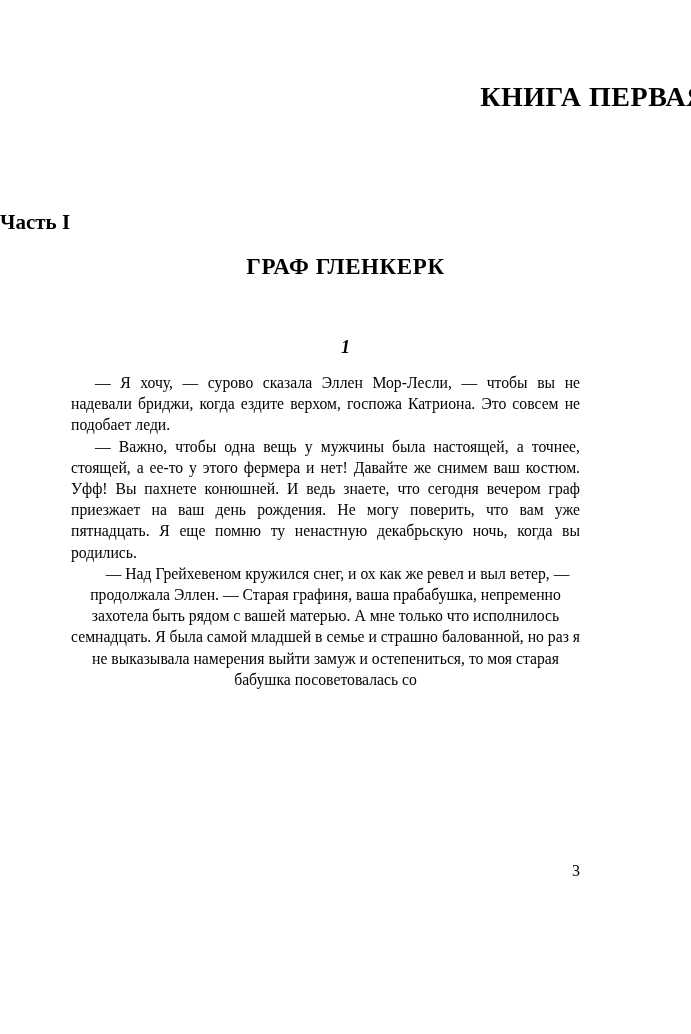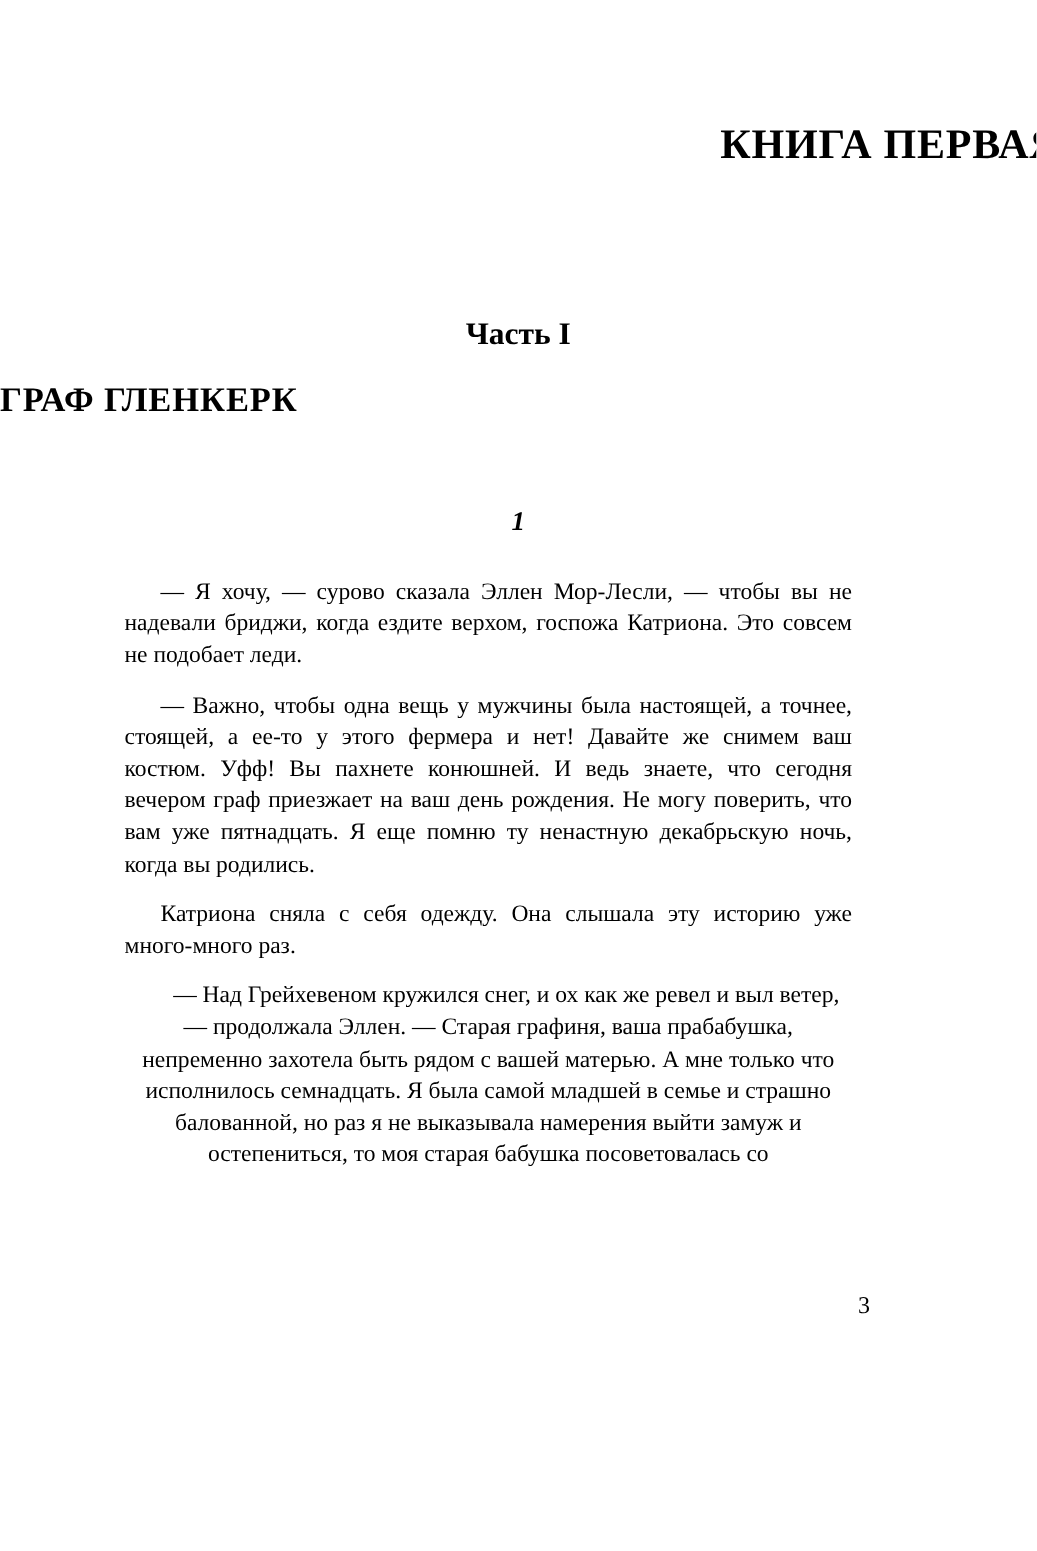--- a/index.html
+++ b/index.html
@@ -27,30 +27,30 @@
     font-size: 28px;
     font-weight: bold;
     letter-spacing: 0.5px;
     line-height: 34px;
   }
   .part-title {
     position: absolute;
     top: 209px;
     left: 0;
     width: 691px;
-    text-align: center;
     font-size: 21px;
     font-weight: bold;
     line-height: 26px;
   }
   .part-subtitle {
     position: absolute;
     top: 253px;
     left: 0;
     width: 691px;
+    text-align: center;
     font-size: 23px;
     font-weight: bold;
     letter-spacing: 0.6px;
     line-height: 28px;
   }
   .chapter-number {
     position: absolute;
     top: 336px;
     left: 0;
     width: 691px;
@@ -66,21 +66,21 @@
     position: absolute;
     top: 372px;
     left: 71px;
     width: 509px;
     font-size: 15.7px;
     line-height: 21.2px;
     text-align: justify;
     text-justify: inter-word;
   }
   .textblock p {
-    margin: 12px;
+    margin: 0;
     text-indent: 24px;
     text-align: justify;
   }
   .textblock p.last-para {
     text-align: center;
   }
   .folio {
     position: absolute;
     left: 0;
     top: 0;
@@ -100,19 +100,18 @@
 
   <div class="part-title">Часть I</div>
 
   <div class="part-subtitle">ГРАФ ГЛЕНКЕРК</div>
 
   <div class="chapter-number">1</div>
 
   <div class="textblock">
     <p>— Я хочу, — сурово сказала Эллен Мор-Лесли, — чтобы вы не надевали бриджи, когда ездите верхом, госпожа Катриона. Это совсем не подобает леди.</p>
     <p>— Важно, чтобы одна вещь у мужчины была настоящей, а точнее, стоящей, а ее-то у этого фермера и нет! Давайте же снимем ваш костюм. Уфф! Вы пахнете конюшней. И ведь знаете, что сегодня вечером граф приезжает на ваш день рождения. Не могу поверить, что вам уже пятнадцать. Я еще помню ту ненастную декабрьскую ночь, когда вы родились.</p>
-    <p>Катриона сняла с себя одежду. Она слышала эту историю уже много-много раз.</p>
     <p class="last-para">— Над Грейхевеном кружился снег, и ох как же ревел и выл ветер, — продолжала Эллен. — Старая графиня, ваша прабабушка, непременно захотела быть рядом с вашей матерью. А мне только что исполнилось семнадцать. Я была самой младшей в семье и страшно балованной, но раз я не выказывала намерения выйти замуж и остепениться, то моя старая бабушка посоветовалась со</p>
   </div>
 
   <div class="folio" id="folio" style="top: 859.675px; left: 71px; width: 509px;">3</div>
 
 </div>
 
 </body></html>

